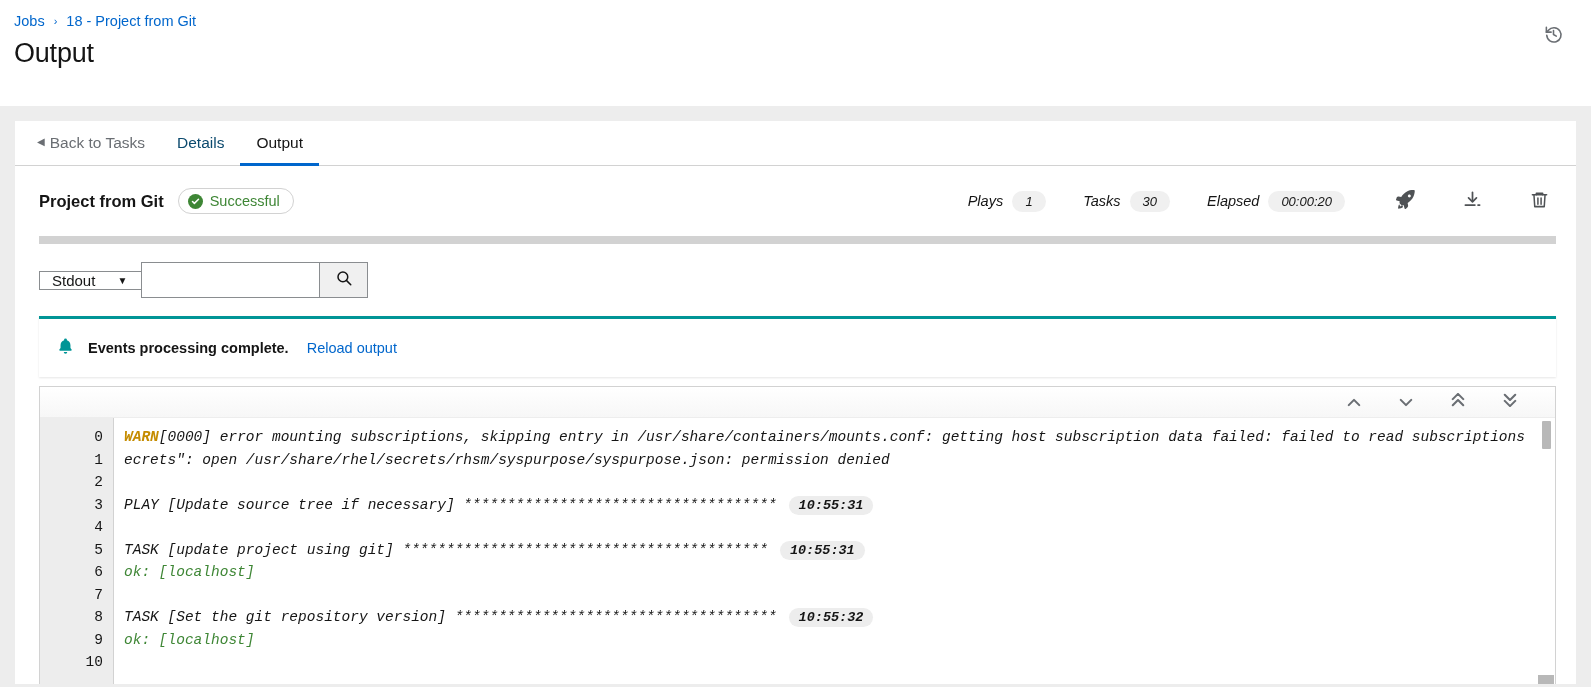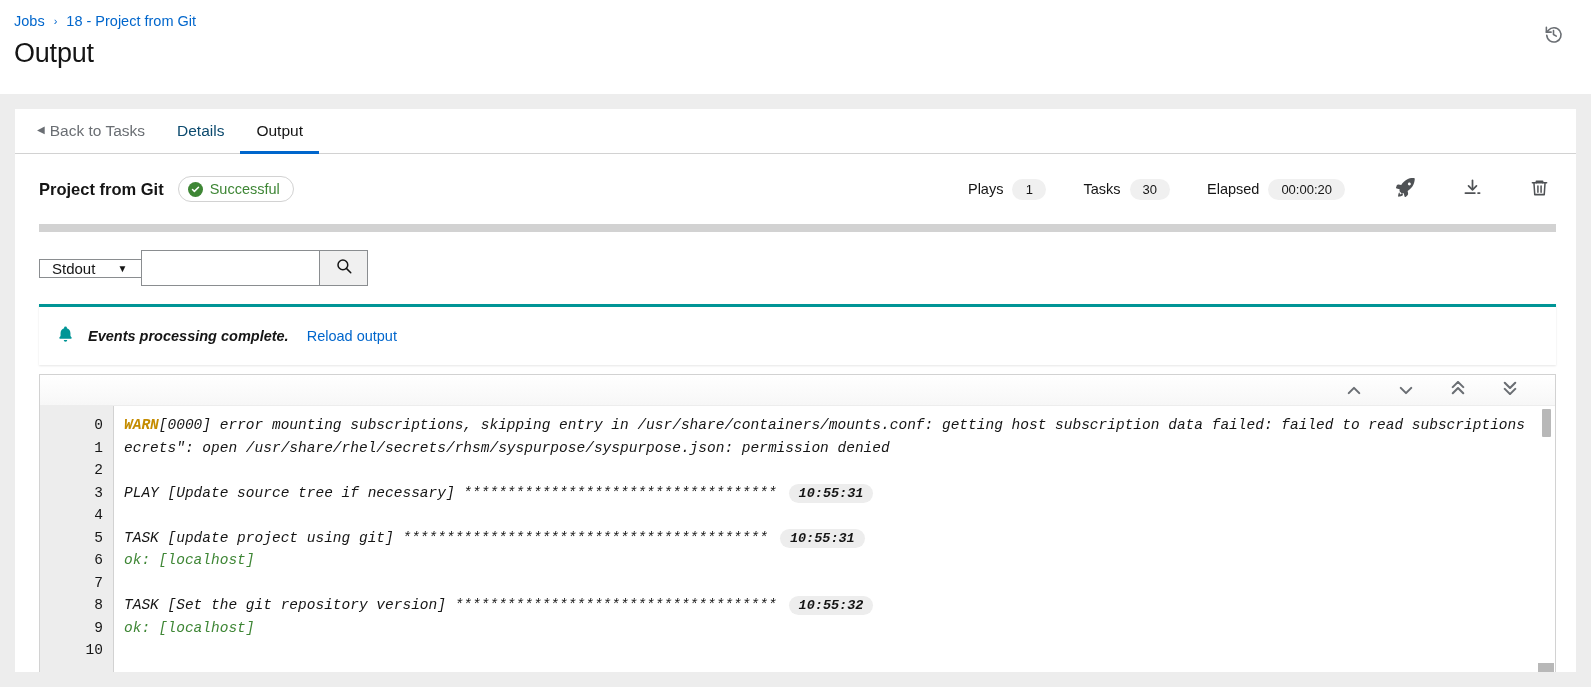--- a/index.html
+++ b/index.html
@@ -9,21 +9,21 @@
     font-family: "Liberation Sans", sans-serif;
     color: #151515;
     overflow: hidden;
   }
 
   
   .page-header {
     position: relative;
     padding: 12px 24px 14px 14px;
     background: #ffffff;
-    height: 94px;
+    height: 106px;
   }
   .breadcrumb {
     display: flex;
     align-items: center;
     gap: 9px;
     font-size: 14.5px;
     line-height: 1;
     height: 18px;
   }
   .crumb-link {
@@ -143,20 +143,21 @@
   }
   .check-circle svg { display: block; }
 
   .stats {
     margin-left: auto;
     display: flex;
     align-items: center;
     gap: 27px;
     font-size: 14.5px;
     color: #151515;
+    font-style: italic;
   }
   .stat-label { color: #151515; }
   .stat-chip {
     background: #f0f0f0;
     border-radius: 30px;
     padding: 3px 13px;
     font-size: 13px;
     color: #151515;
     min-width: 34px;
     text-align: center;
@@ -235,21 +236,20 @@
     padding: 17px 16px 18px 18px;
     display: flex;
     align-items: center;
     gap: 14px;
     flex: 0 0 auto;
   }
   .alert-text {
     font-size: 14.5px;
     font-weight: 700;
     color: #151515;
-    font-style: italic;
   }
   .alert-link {
     font-size: 14.5px;
     font-weight: 400;
     color: #06c;
     text-decoration: none;
     cursor: pointer;
     margin-left: 4px;
   }
 

